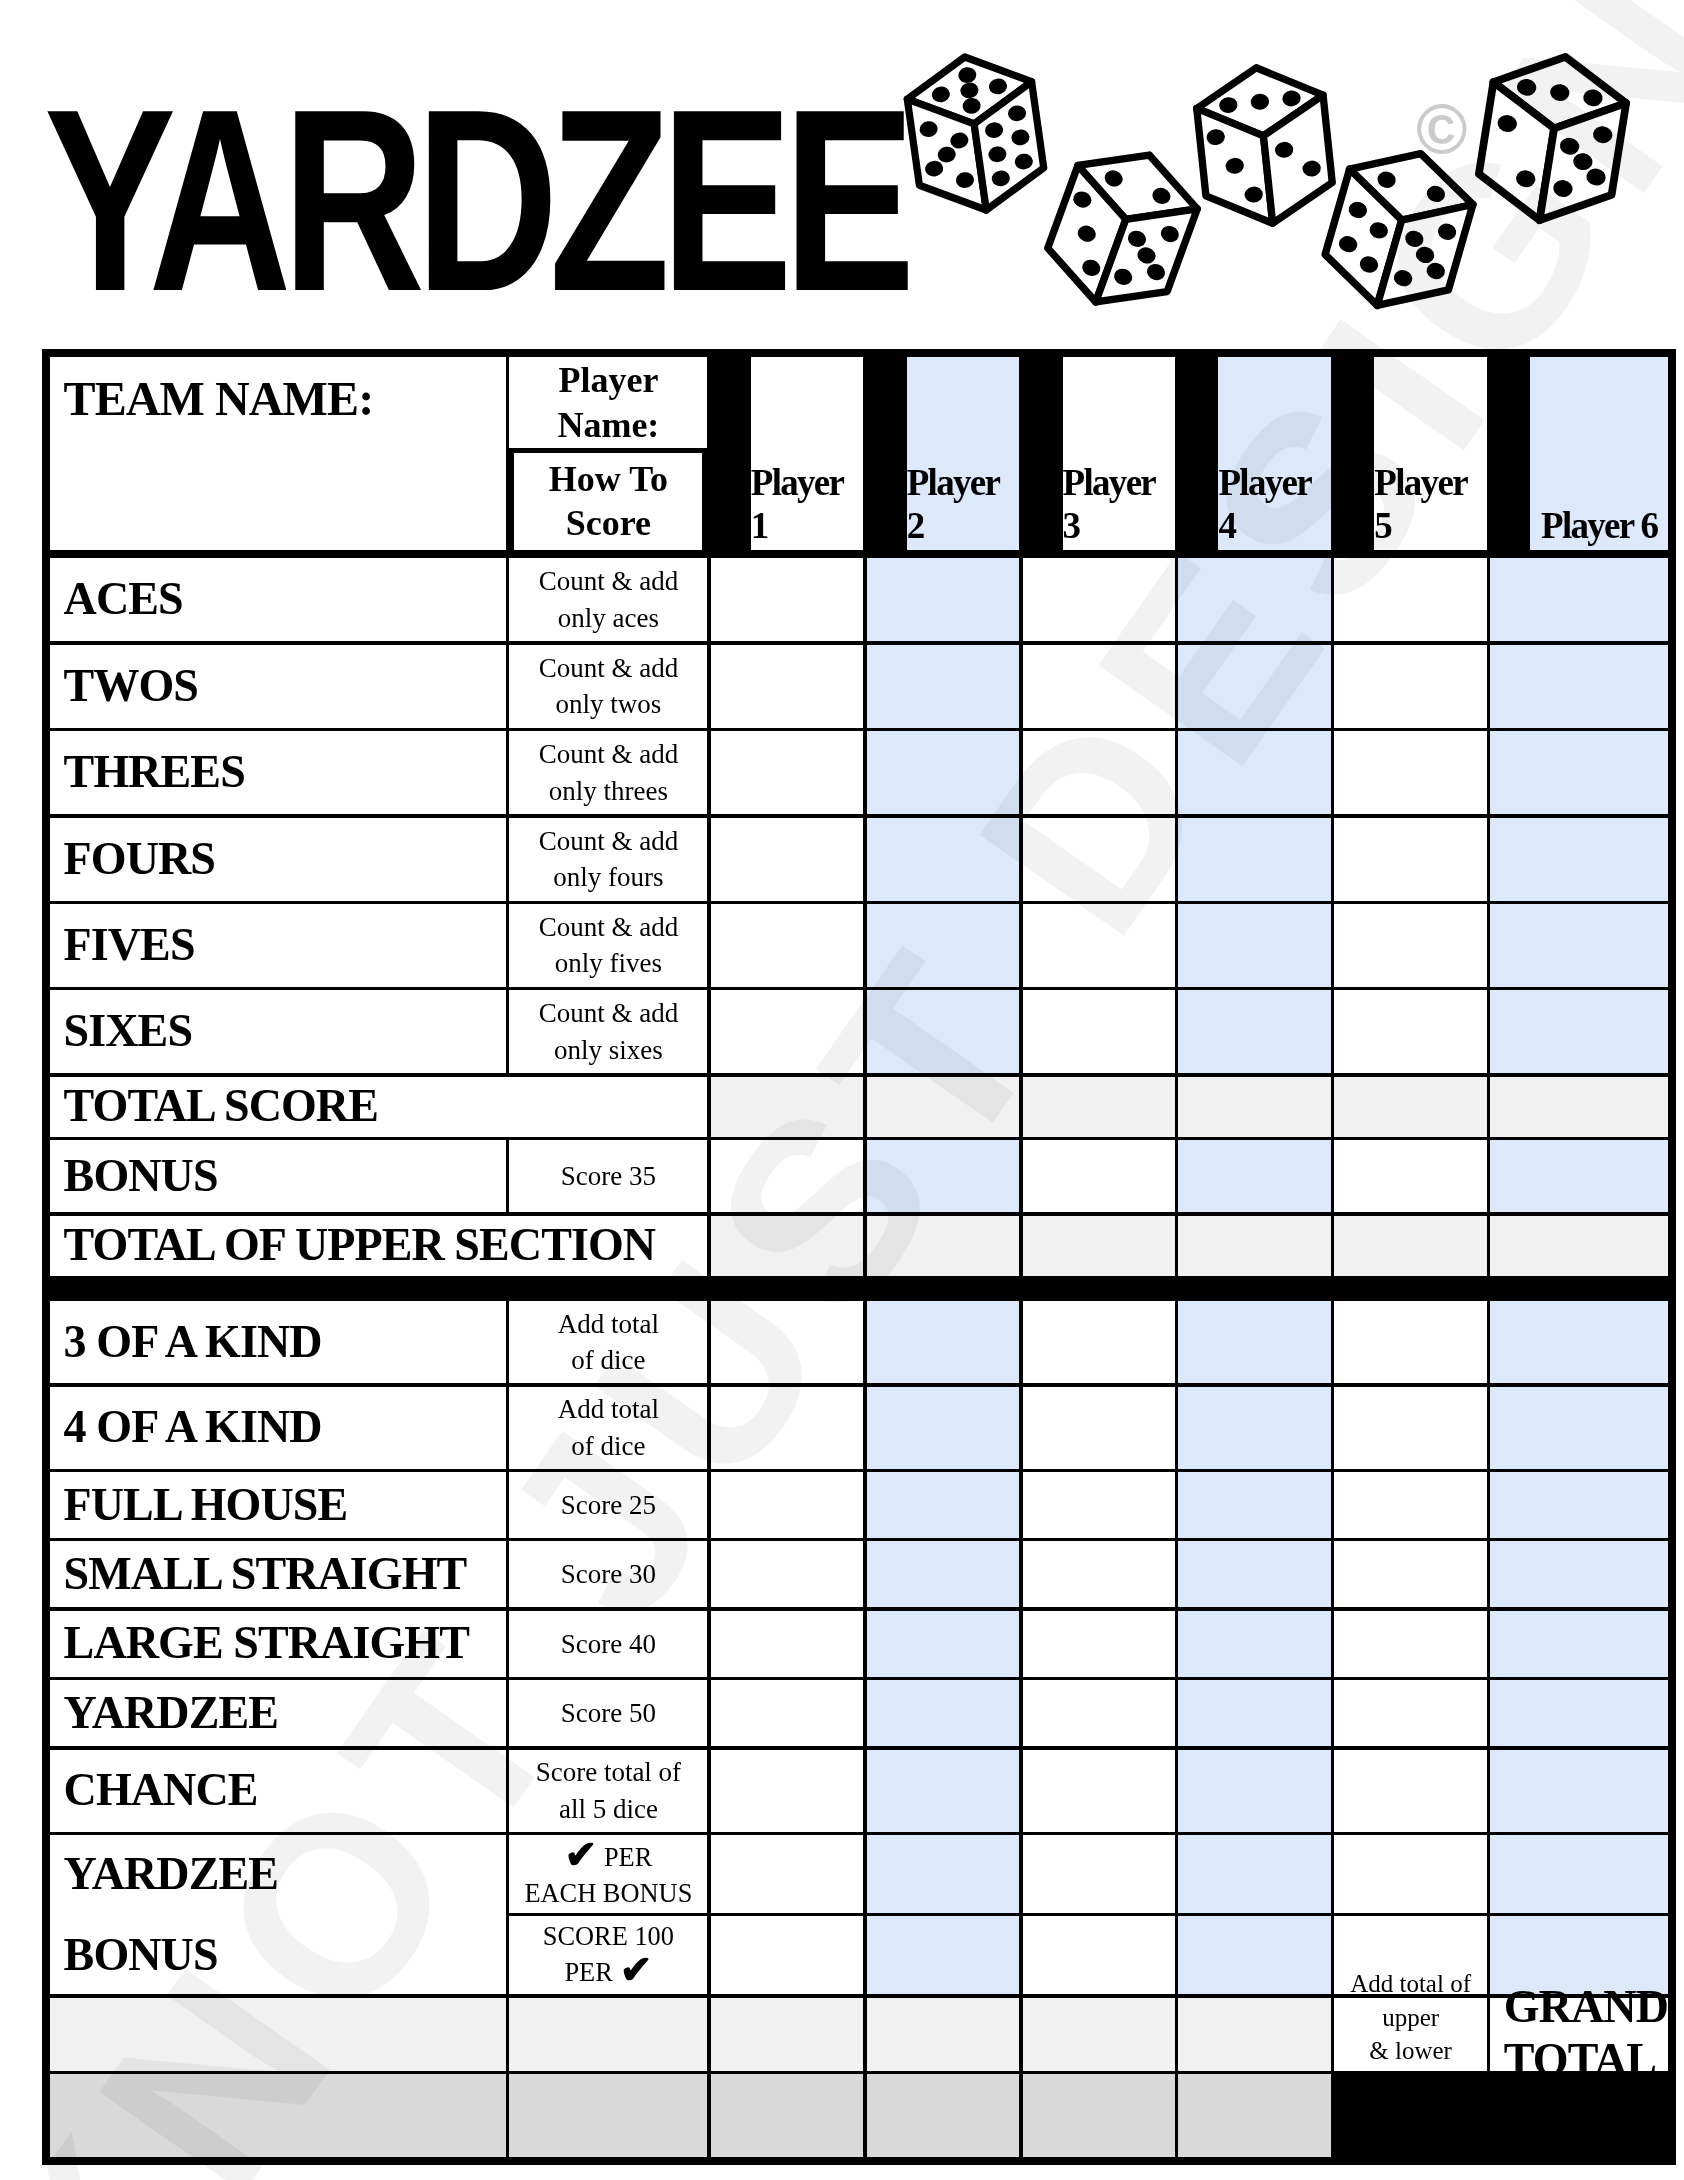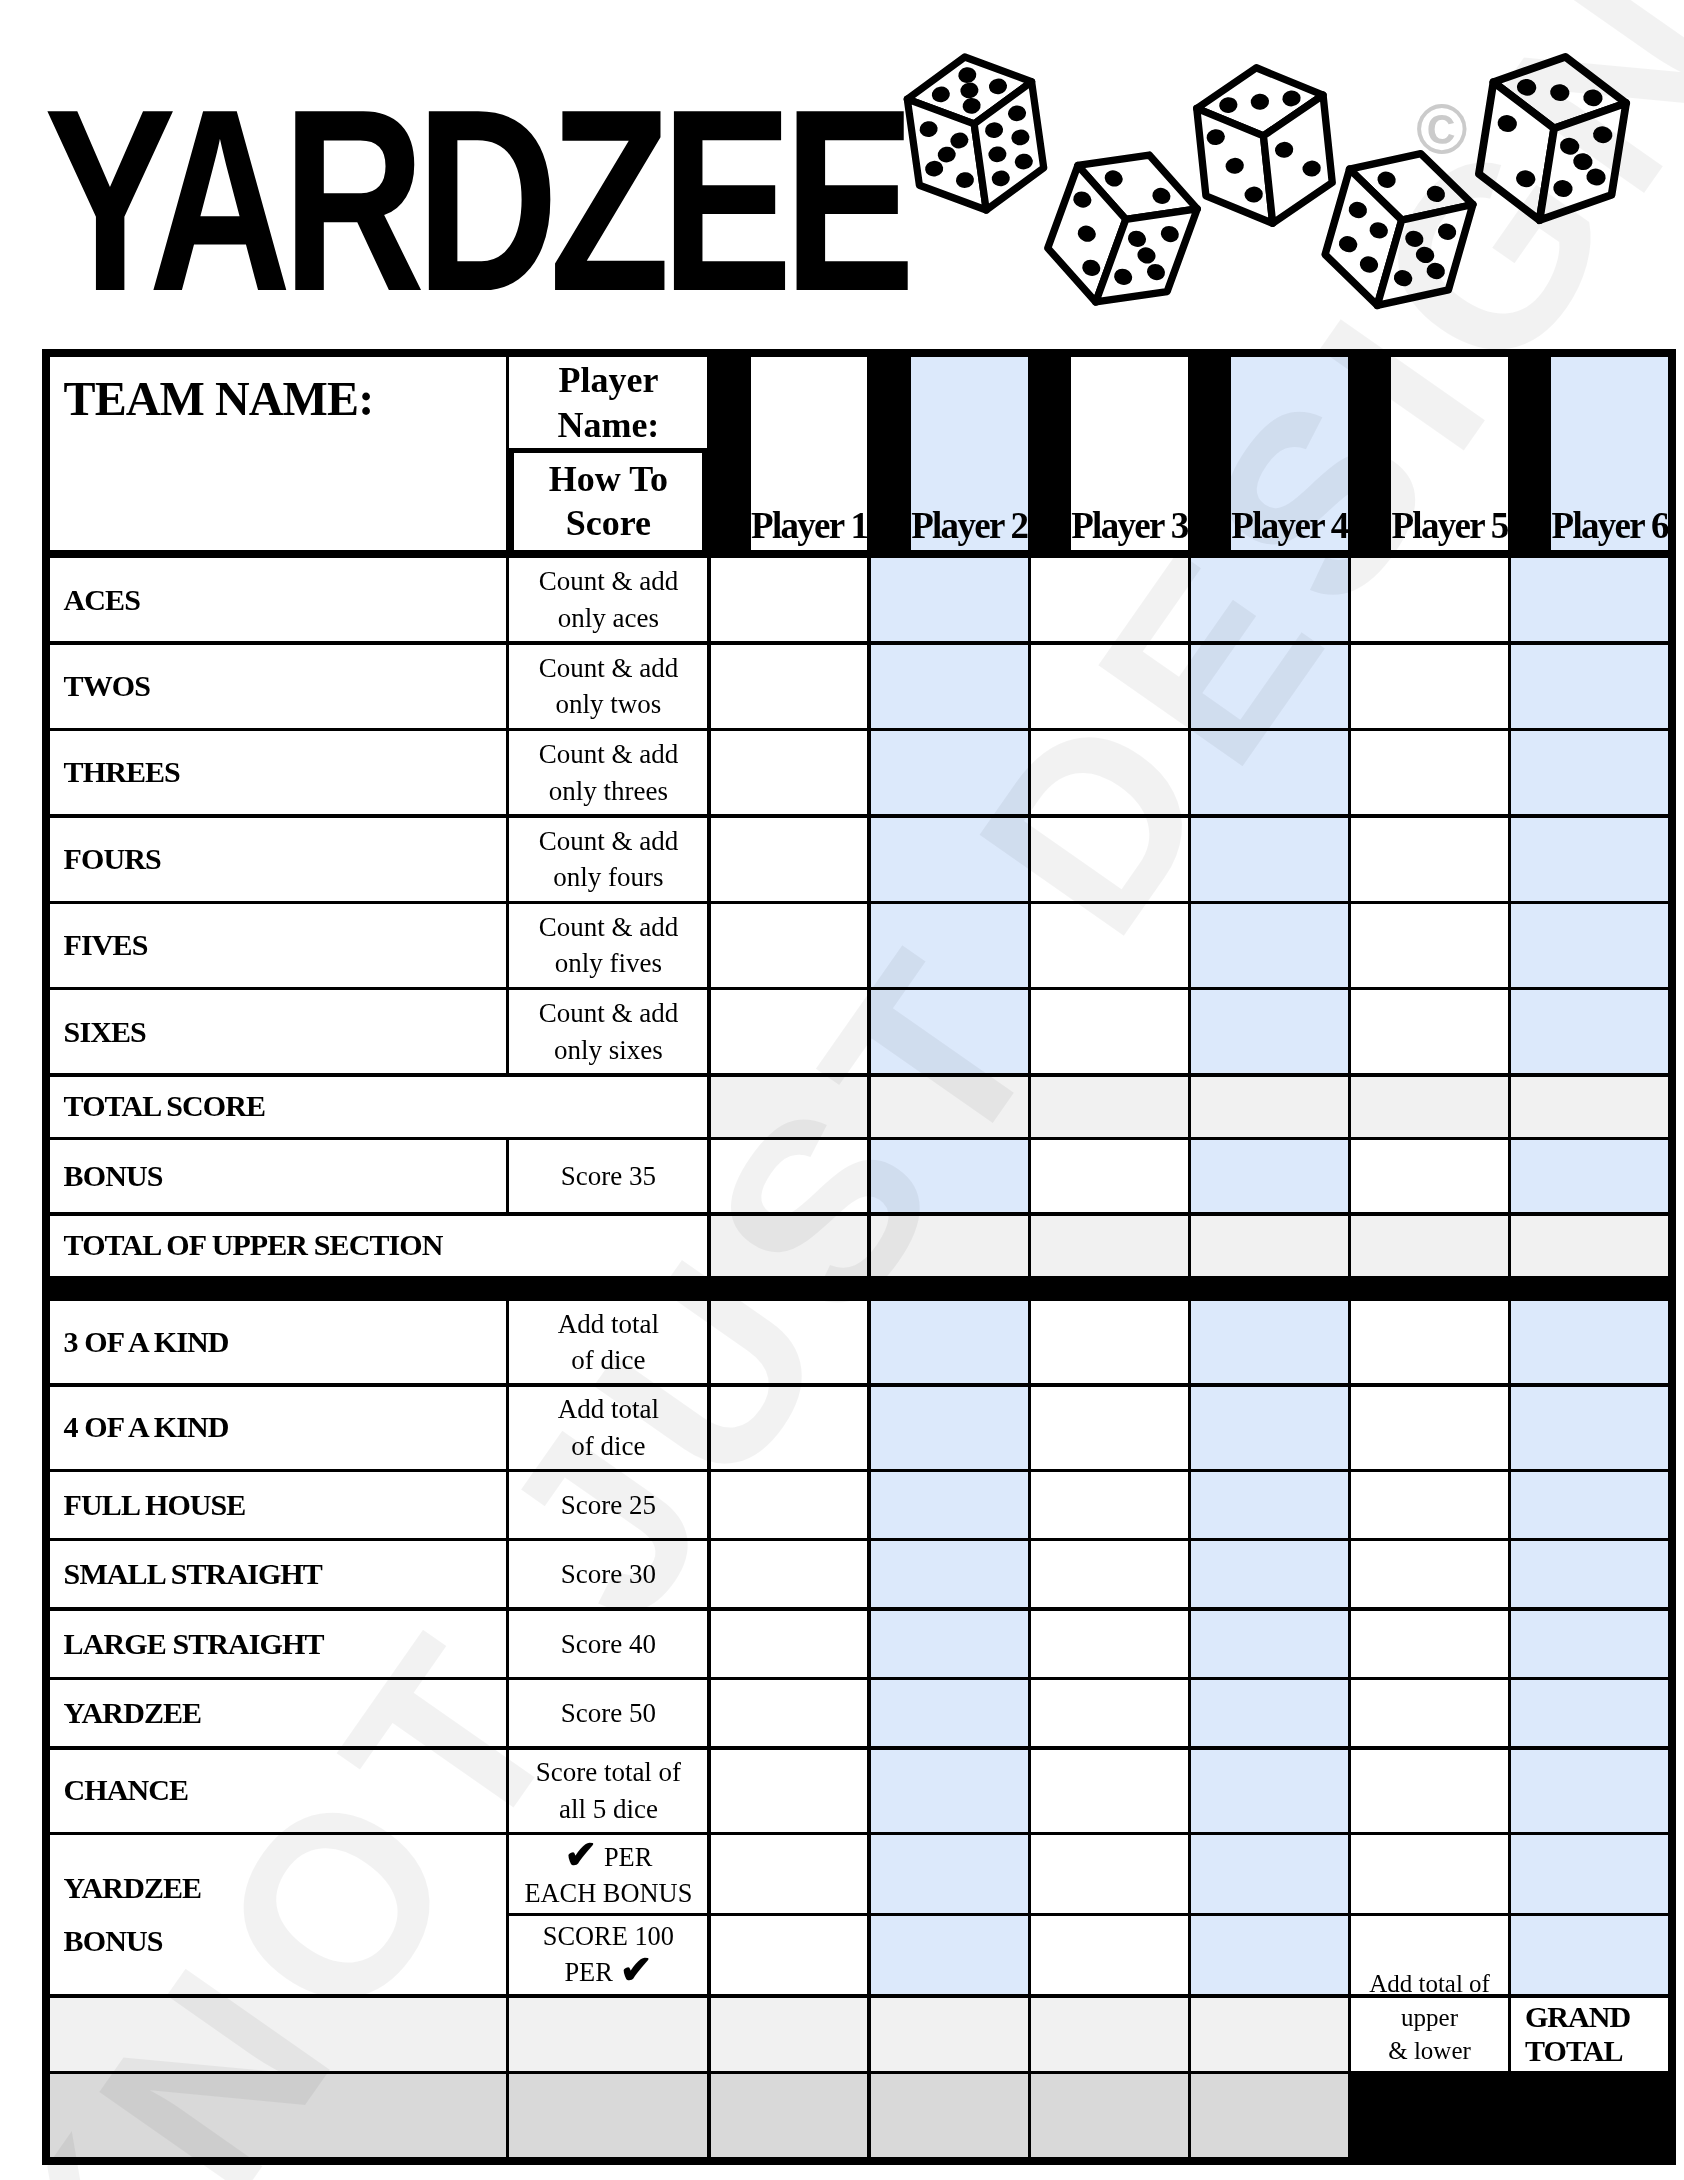--- a/index.html
+++ b/index.html
@@ -41,21 +41,21 @@
   .hdr2{display:flex;flex-direction:column;}
   .pname{flex:1;display:flex;align-items:center;justify-content:center;text-align:center;
          font-weight:bold;font-size:36px;line-height:1.25;padding:0 22px;}
   .htsbox{height:97px;border:5.1px solid #000;border-bottom:none;display:flex;
           align-items:center;justify-content:center;text-align:center;
           font-weight:bold;font-size:36px;line-height:1.2;white-space:pre-line;}
   .phead{display:flex;align-items:flex-end;justify-content:center;
          font-weight:bold;font-size:37px;letter-spacing:-1.7px;padding-bottom:3.4px;margin-left:40px;}
 
   .lbl{display:flex;align-items:center;padding-left:13.6px;font-weight:bold;
-       font-size:30px;letter-spacing:-0.9px;white-space:pre-line;line-height:1.15;}
+       font-size:46px;letter-spacing:-0.9px;white-space:pre-line;line-height:1.15;}
   .lbl.tall{line-height:1.75;}
   .howto{display:flex;flex-direction:column;align-items:center;justify-content:center;
          text-align:center;font-size:27px;line-height:1.35;white-space:pre-line;
          padding:1.7px 3.4px;}
   .howto.small{font-size:25px;}
   .howto .bline{display:flex;align-items:center;justify-content:center;gap:6.8px;
                 font-size:26.4px;line-height:1.3;}
   .check{font-size:39px;font-weight:bold;line-height:1;position:relative;top:-2.6px;}
 </style>
 </head>

